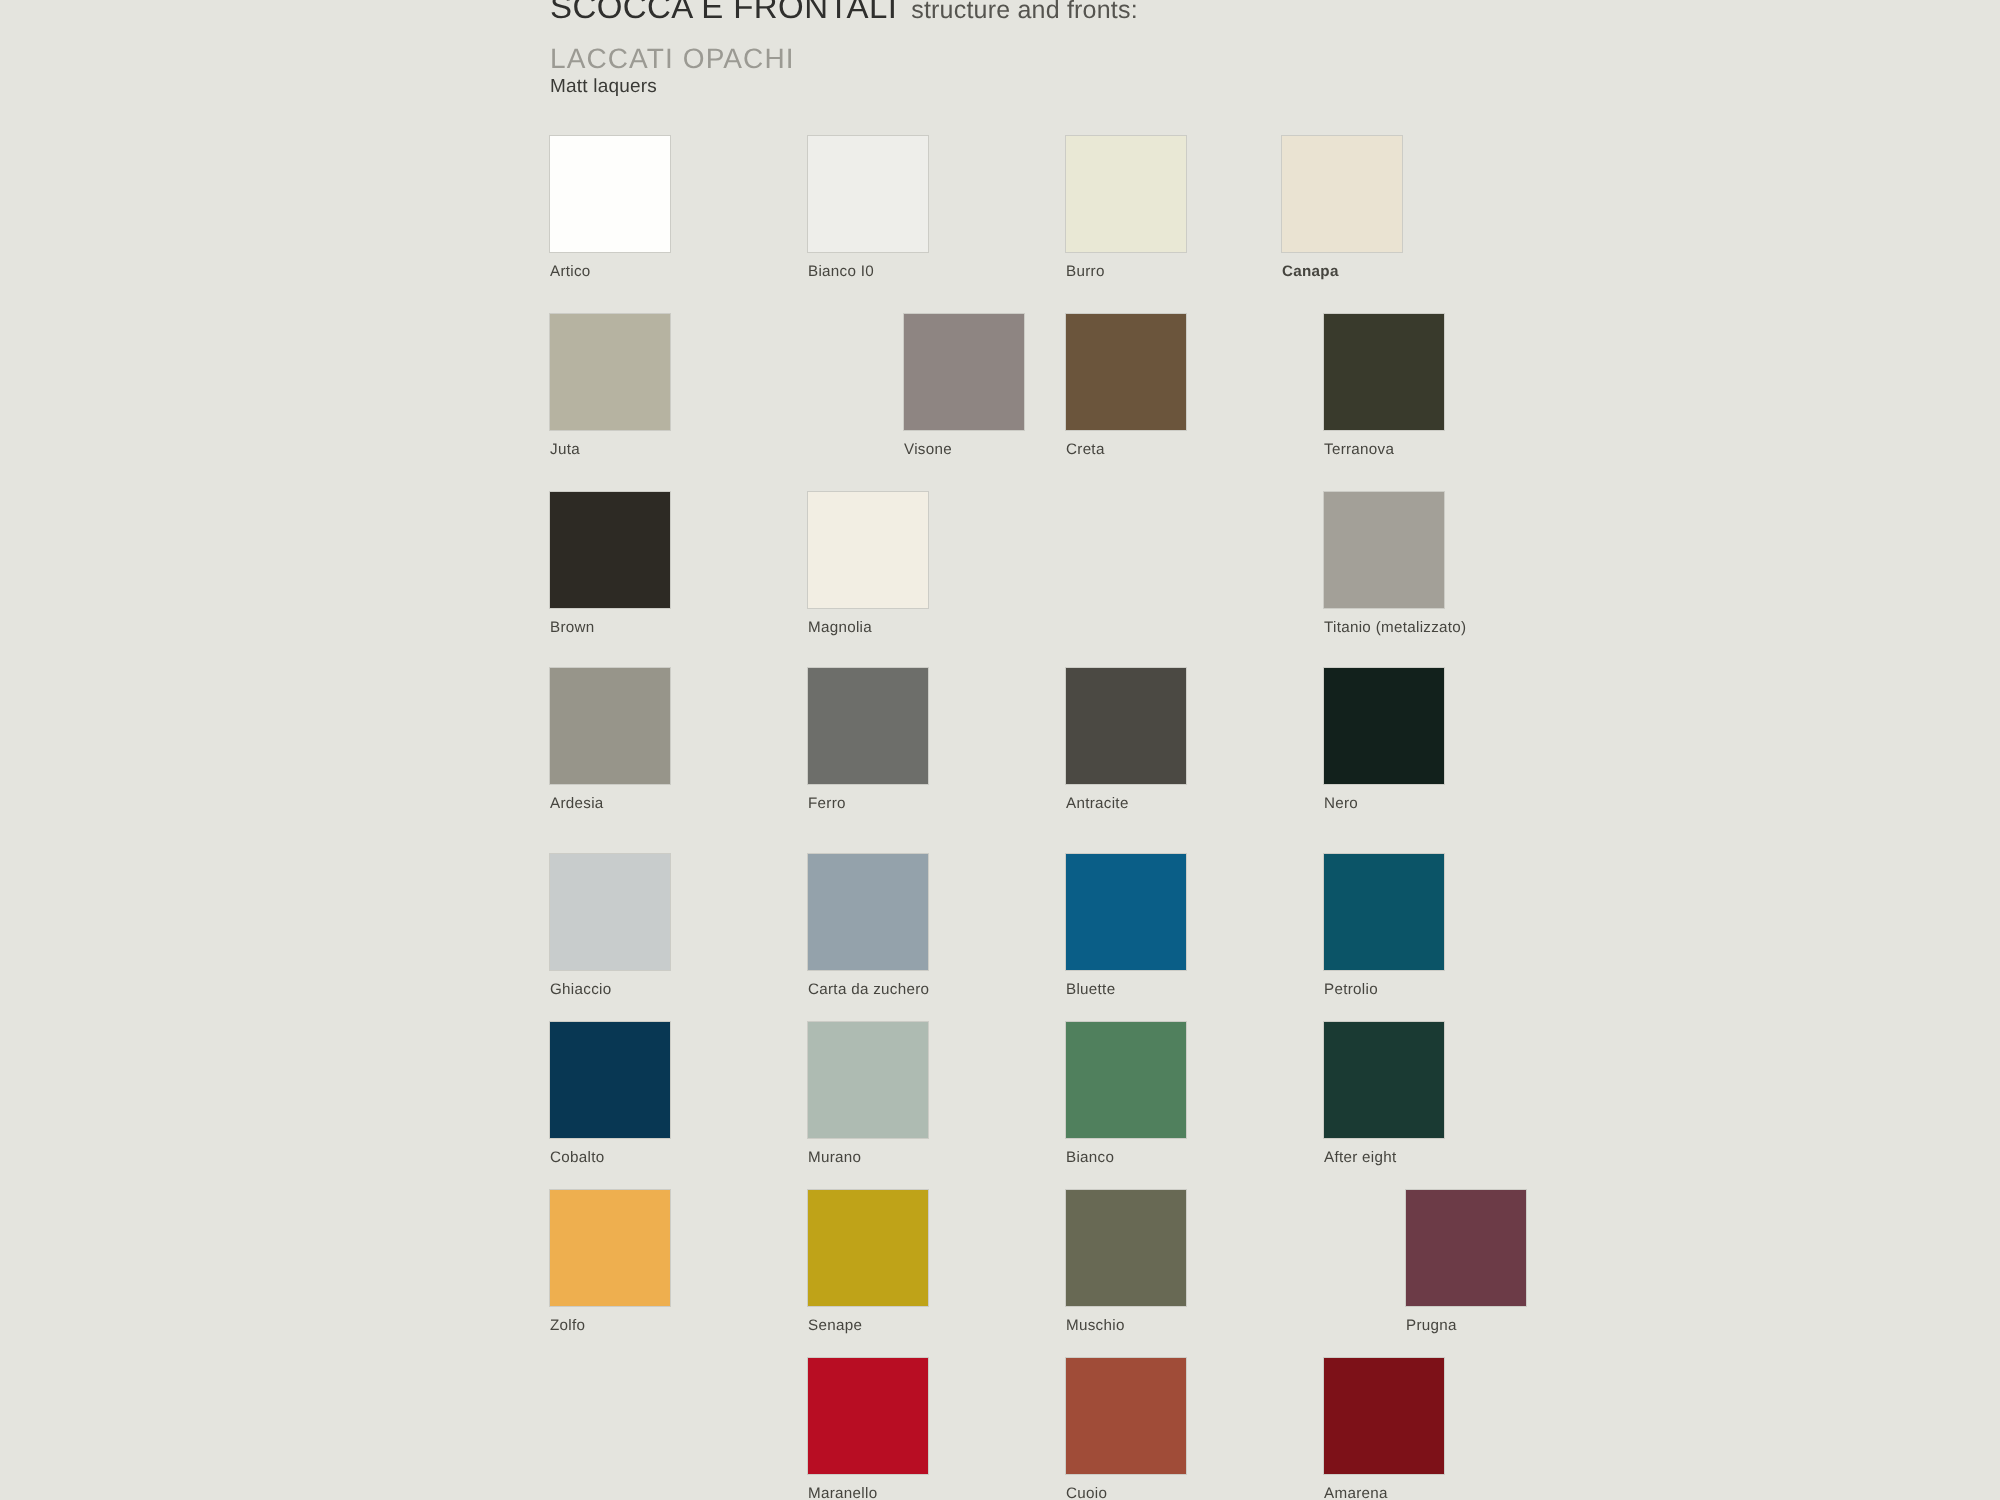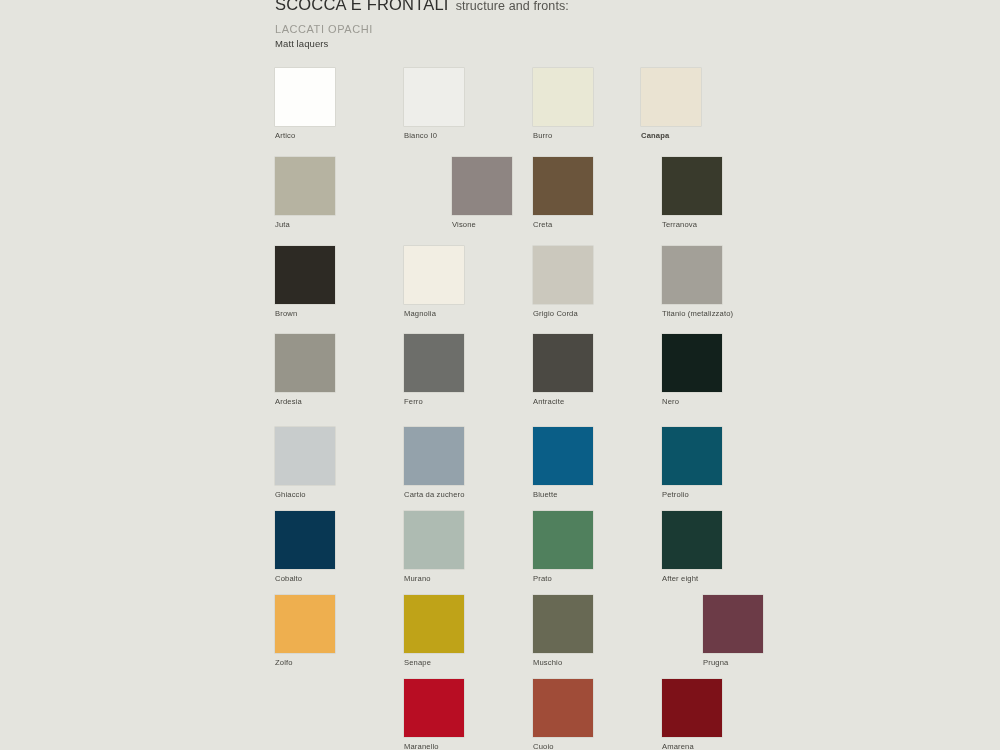--- a/index.html
+++ b/index.html
@@ -45,21 +45,21 @@
   .title-sub {
     font-size: 12.5px;
     color: #55544f;
     letter-spacing: 0.1px;
     margin-left: 7px;
   }
   .group-label {
     position: absolute;
     left: 275px;
     top: 24px;
-    font-size: 11px;
+    font-size: 14px;
     letter-spacing: 0.55px;
     color: #9b9a93;
     line-height: 11px;
   }
   .group-label-en {
     position: absolute;
     left: 275px;
     top: 38px;
     font-size: 9.5px;
     letter-spacing: 0.1px;
@@ -142,24 +142,20 @@
         <div class="chip-label">Terranova</div>
       </div>
       <div class="swatch-cell" style="left: 275px; top: 246px;">
         <div class="chip" style="width: 60px; height: 58px; background: rgb(45, 42, 36);"></div>
         <div class="chip-label">Brown</div>
       </div>
       <div class="swatch-cell" style="left: 404px; top: 246px;">
         <div class="chip" style="width: 60px; height: 58px; background: rgb(242, 238, 227);"></div>
         <div class="chip-label">Magnolia</div>
       </div>
-      <div class="swatch-cell" style="left: 533px; top: 246px;">
-        <div class="chip" style="width: 60px; height: 58px; background: rgb(203, 200, 189);"></div>
-        <div class="chip-label">Grigio Corda</div>
-      </div>
       <div class="swatch-cell" style="left: 662px; top: 246px;">
         <div class="chip" style="width: 60px; height: 58px; background: rgb(163, 160, 152);"></div>
         <div class="chip-label">Titanio (metalizzato)</div>
       </div>
       <div class="swatch-cell" style="left: 275px; top: 334px;">
         <div class="chip" style="width: 60px; height: 58px; background: rgb(151, 149, 138);"></div>
         <div class="chip-label">Ardesia</div>
       </div>
       <div class="swatch-cell" style="left: 404px; top: 334px;">
         <div class="chip" style="width: 60px; height: 58px; background: rgb(109, 110, 106);"></div>
@@ -192,21 +188,21 @@
       <div class="swatch-cell" style="left: 275px; top: 511px;">
         <div class="chip" style="width: 60px; height: 58px; background: rgb(8, 55, 83);"></div>
         <div class="chip-label">Cobalto</div>
       </div>
       <div class="swatch-cell" style="left: 404px; top: 511px;">
         <div class="chip" style="width: 60px; height: 58px; background: rgb(174, 187, 178);"></div>
         <div class="chip-label">Murano</div>
       </div>
       <div class="swatch-cell" style="left: 533px; top: 511px;">
         <div class="chip" style="width: 60px; height: 58px; background: rgb(80, 128, 93);"></div>
-        <div class="chip-label">Prato</div>
+        <div class="chip-label">Bianco</div>
       </div>
       <div class="swatch-cell" style="left: 662px; top: 511px;">
         <div class="chip" style="width: 60px; height: 58px; background: rgb(26, 58, 51);"></div>
         <div class="chip-label">After eight</div>
       </div>
       <div class="swatch-cell" style="left: 275px; top: 595px;">
         <div class="chip" style="width: 60px; height: 58px; background: rgb(238, 175, 79);"></div>
         <div class="chip-label">Zolfo</div>
       </div>
       <div class="swatch-cell" style="left: 404px; top: 595px;">

